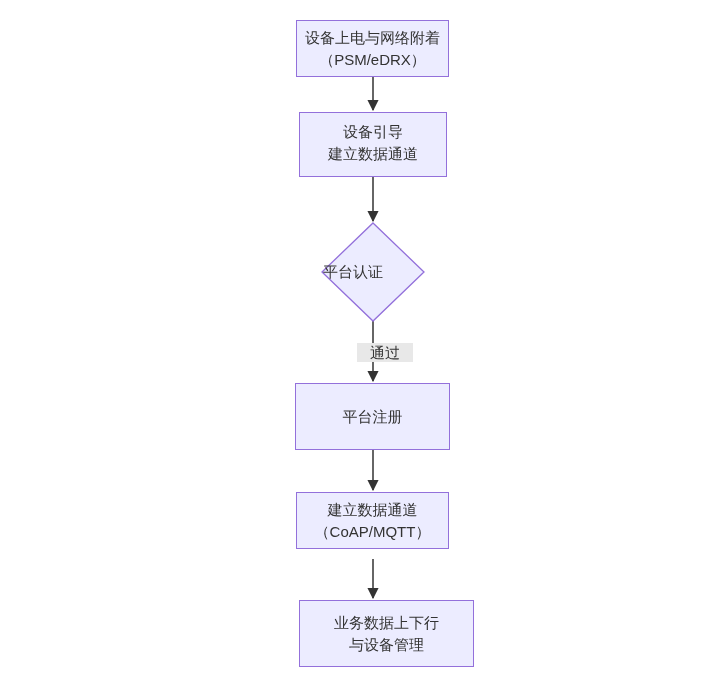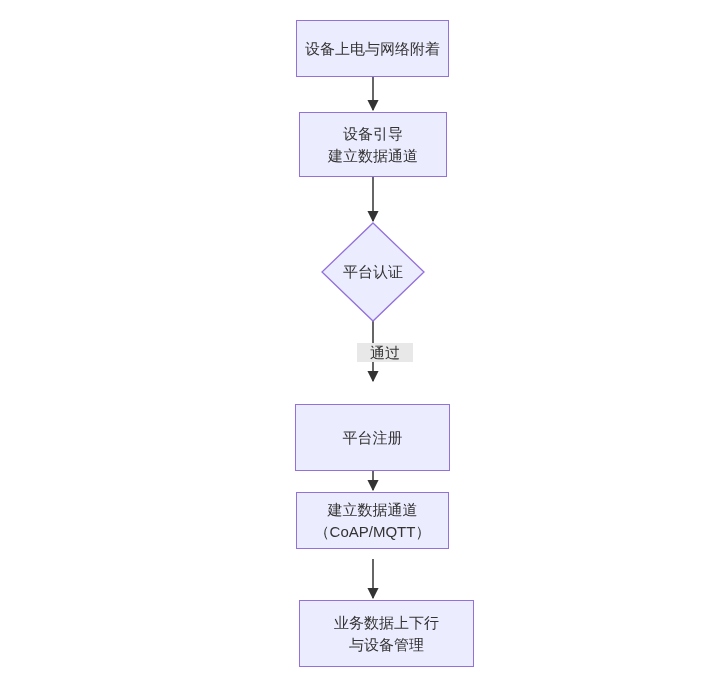--- a/index.html
+++ b/index.html
@@ -46,21 +46,20 @@
     font-size: 15px;
     line-height: 22px;
   }
   .diamond-label {
     position: absolute;
     background: transparent;
     border: none;
     color: var(--text, #333333);
     font-size: 15px;
     line-height: 22px;
-    text-align: center;
   }
   .edge-label {
     position: absolute;
     background: var(--edge-label-bg, #e8e8e8);
     color: var(--text, #333333);
     font-size: 15px;
     line-height: 17px;
     padding: 1px 13px;
     text-align: center;
   }
@@ -81,32 +80,33 @@
     <line x1="373" y1="177" x2="373" y2="221" marker-end="url(#arrowhead)"></line>
     <line x1="373" y1="320" x2="373" y2="381" marker-end="url(#arrowhead)"></line>
     <line x1="373" y1="450" x2="373" y2="490" marker-end="url(#arrowhead)"></line>
     <line x1="373" y1="559" x2="373" y2="598" marker-end="url(#arrowhead)"></line>
 
     <polygon class="decision" points="373,223 424,272 373,321 322,272"></polygon>
   </svg>
 
   <div class="node" style="left:296px; top:20px; width:153px; height:57px;">
     <span>设备上电与网络附着</span>
+    <span>（PSM/eDRX）</span>
   </div>
 
-  <div class="node" style="left:299px; top:112px; width:148px; height:65px;">
+  <div class="node" style="left:299px; top:112px; width:148px; height:65px;font-family:Liberation Mono, monospace;">
     <span>设备引导</span>
     <span>建立数据通道</span>
   </div>
 
   <div class="diamond-label" style="left:323px; top:261px; width:100px;">平台认证</div>
 
   <div class="edge-label" style="left:357px; top:343px;">通过</div>
 
-  <div class="node" style="left:295px; top:404px; width:155px; height:67px;">
+  <div class="node" style="left:295px; top:383px; width:155px; height:67px;">
     <span>平台注册</span>
   </div>
 
   <div class="node" style="left:296px; top:492px; width:153px; height:57px;">
     <span>建立数据通道</span>
     <span>（CoAP/MQTT）</span>
   </div>
 
   <div class="node" style="left:299px; top:600px; width:175px; height:67px;">
     <span>业务数据上下行</span>

